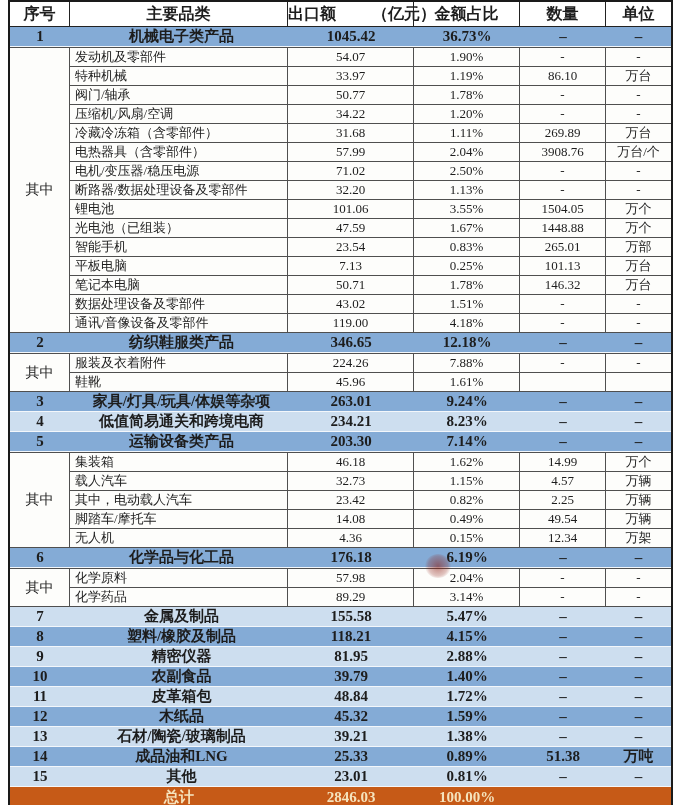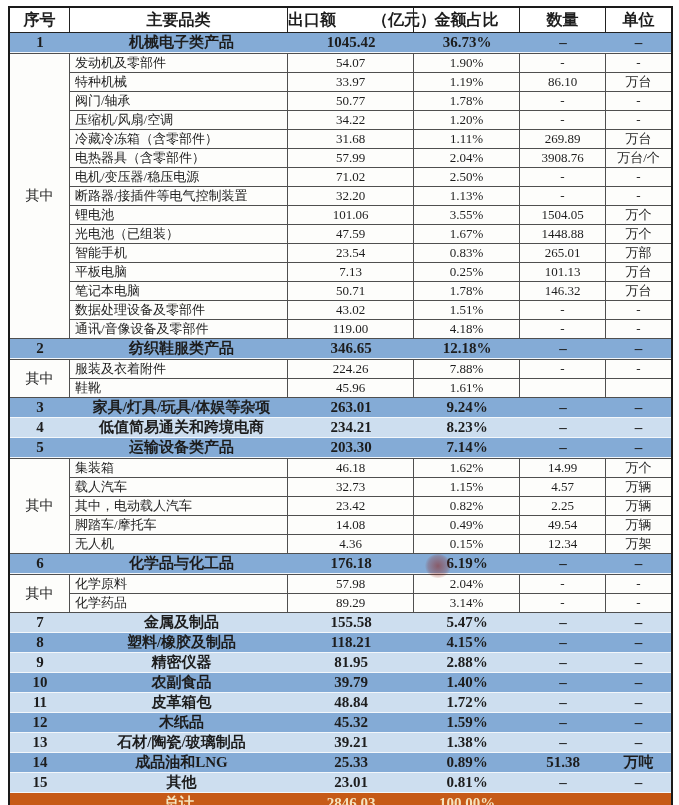--- a/index.html
+++ b/index.html
@@ -14,21 +14,21 @@
   }
   * { box-sizing: border-box; }
   html, body {
     margin: 0; padding: 0;
     width: 679px; height: 805px;
     overflow: hidden;
     background: #ffffff;
     font-family: "Liberation Serif", "DejaVu Serif", serif;
     color: var(--text);
   }
-  .page { position: relative; padding: 6px 0 0 8px; width: 679px; height: 574px; }
+  .page { position: relative; padding: 0 0 0 8px; width: 679px; height: 574px; }
   table.tbl {
     width: 665px;
     table-layout: fixed;
     border-collapse: separate;
     border-spacing: 0;
     border: 2px solid var(--outer_border);
   }
   thead th {
     height: 25px;
     font-size: 16px;
@@ -172,21 +172,21 @@
           <td>万台/个</td>
         </tr>
         <tr class="sub">
           <td class="name">电机/变压器/稳压电源</td>
           <td>71.02</td>
           <td>2.50%</td>
           <td>-</td>
           <td>-</td>
         </tr>
         <tr class="sub">
-          <td class="name">断路器/接插件等电气控制装置</td>
+          <td class="name">断路器/数据处理设备及零部件</td>
           <td>32.20</td>
           <td>1.13%</td>
           <td>-</td>
           <td>-</td>
         </tr>
         <tr class="sub">
           <td class="name">锂电池</td>
           <td>101.06</td>
           <td>3.55%</td>
           <td>1504.05</td>

